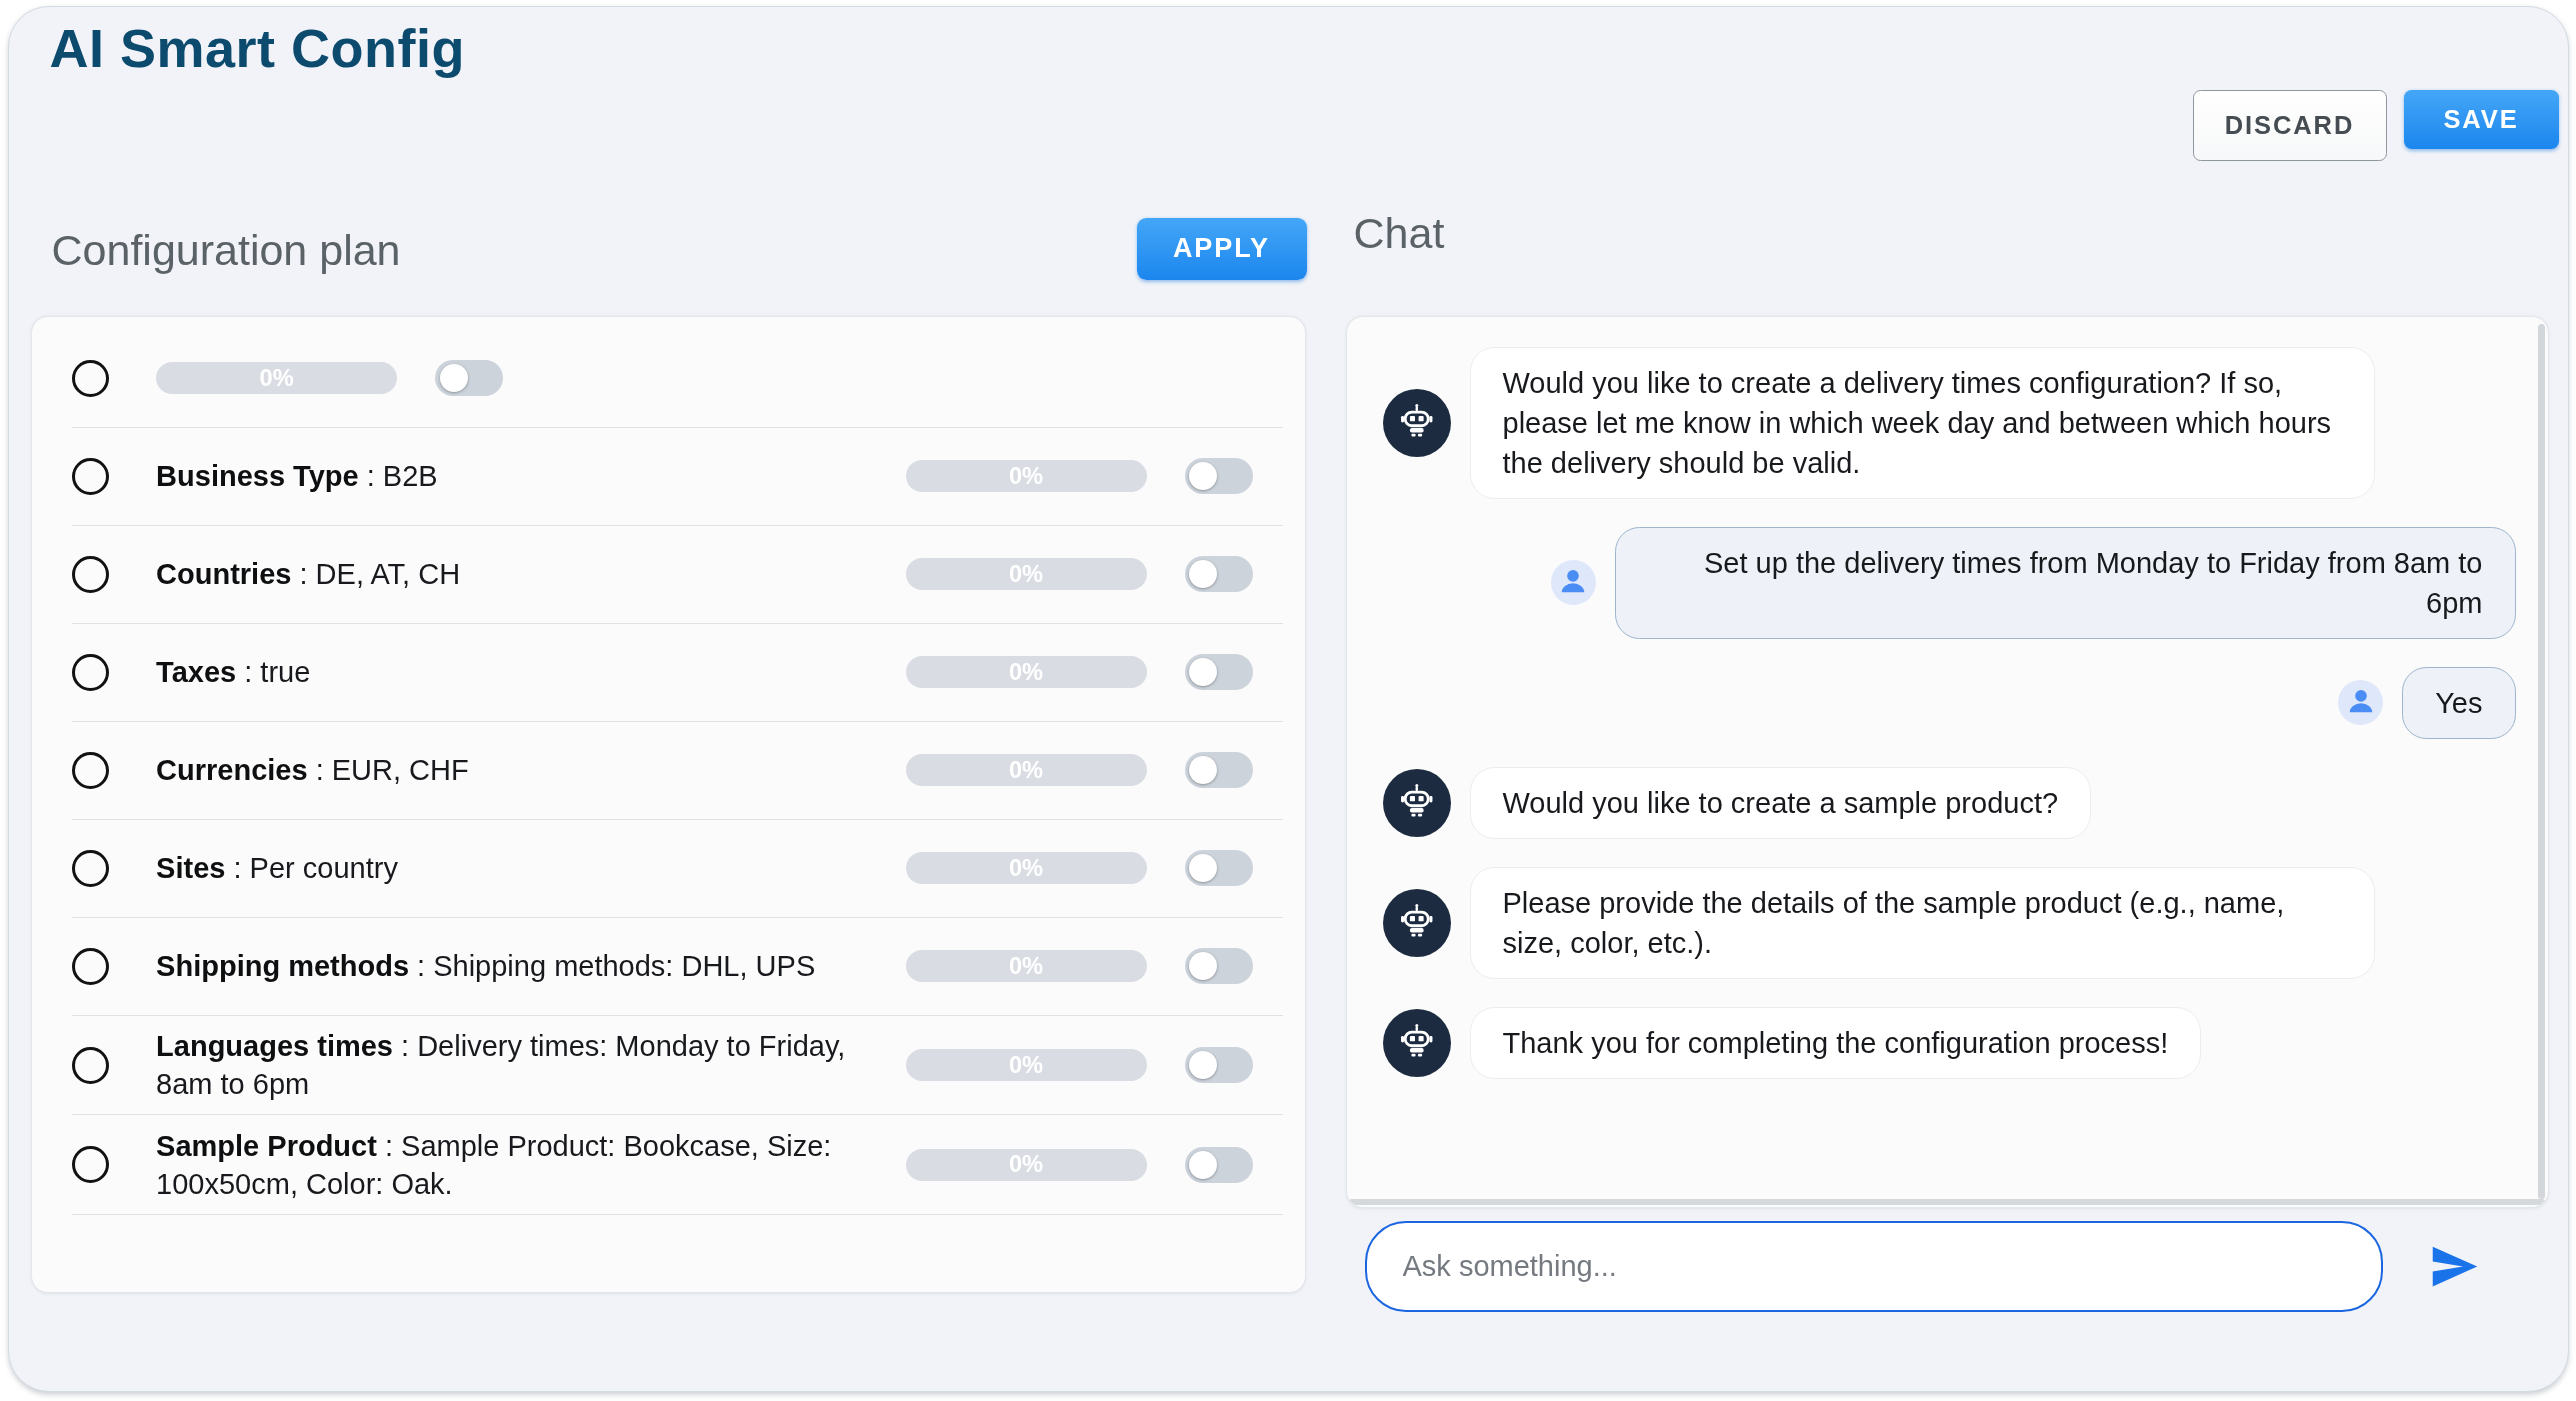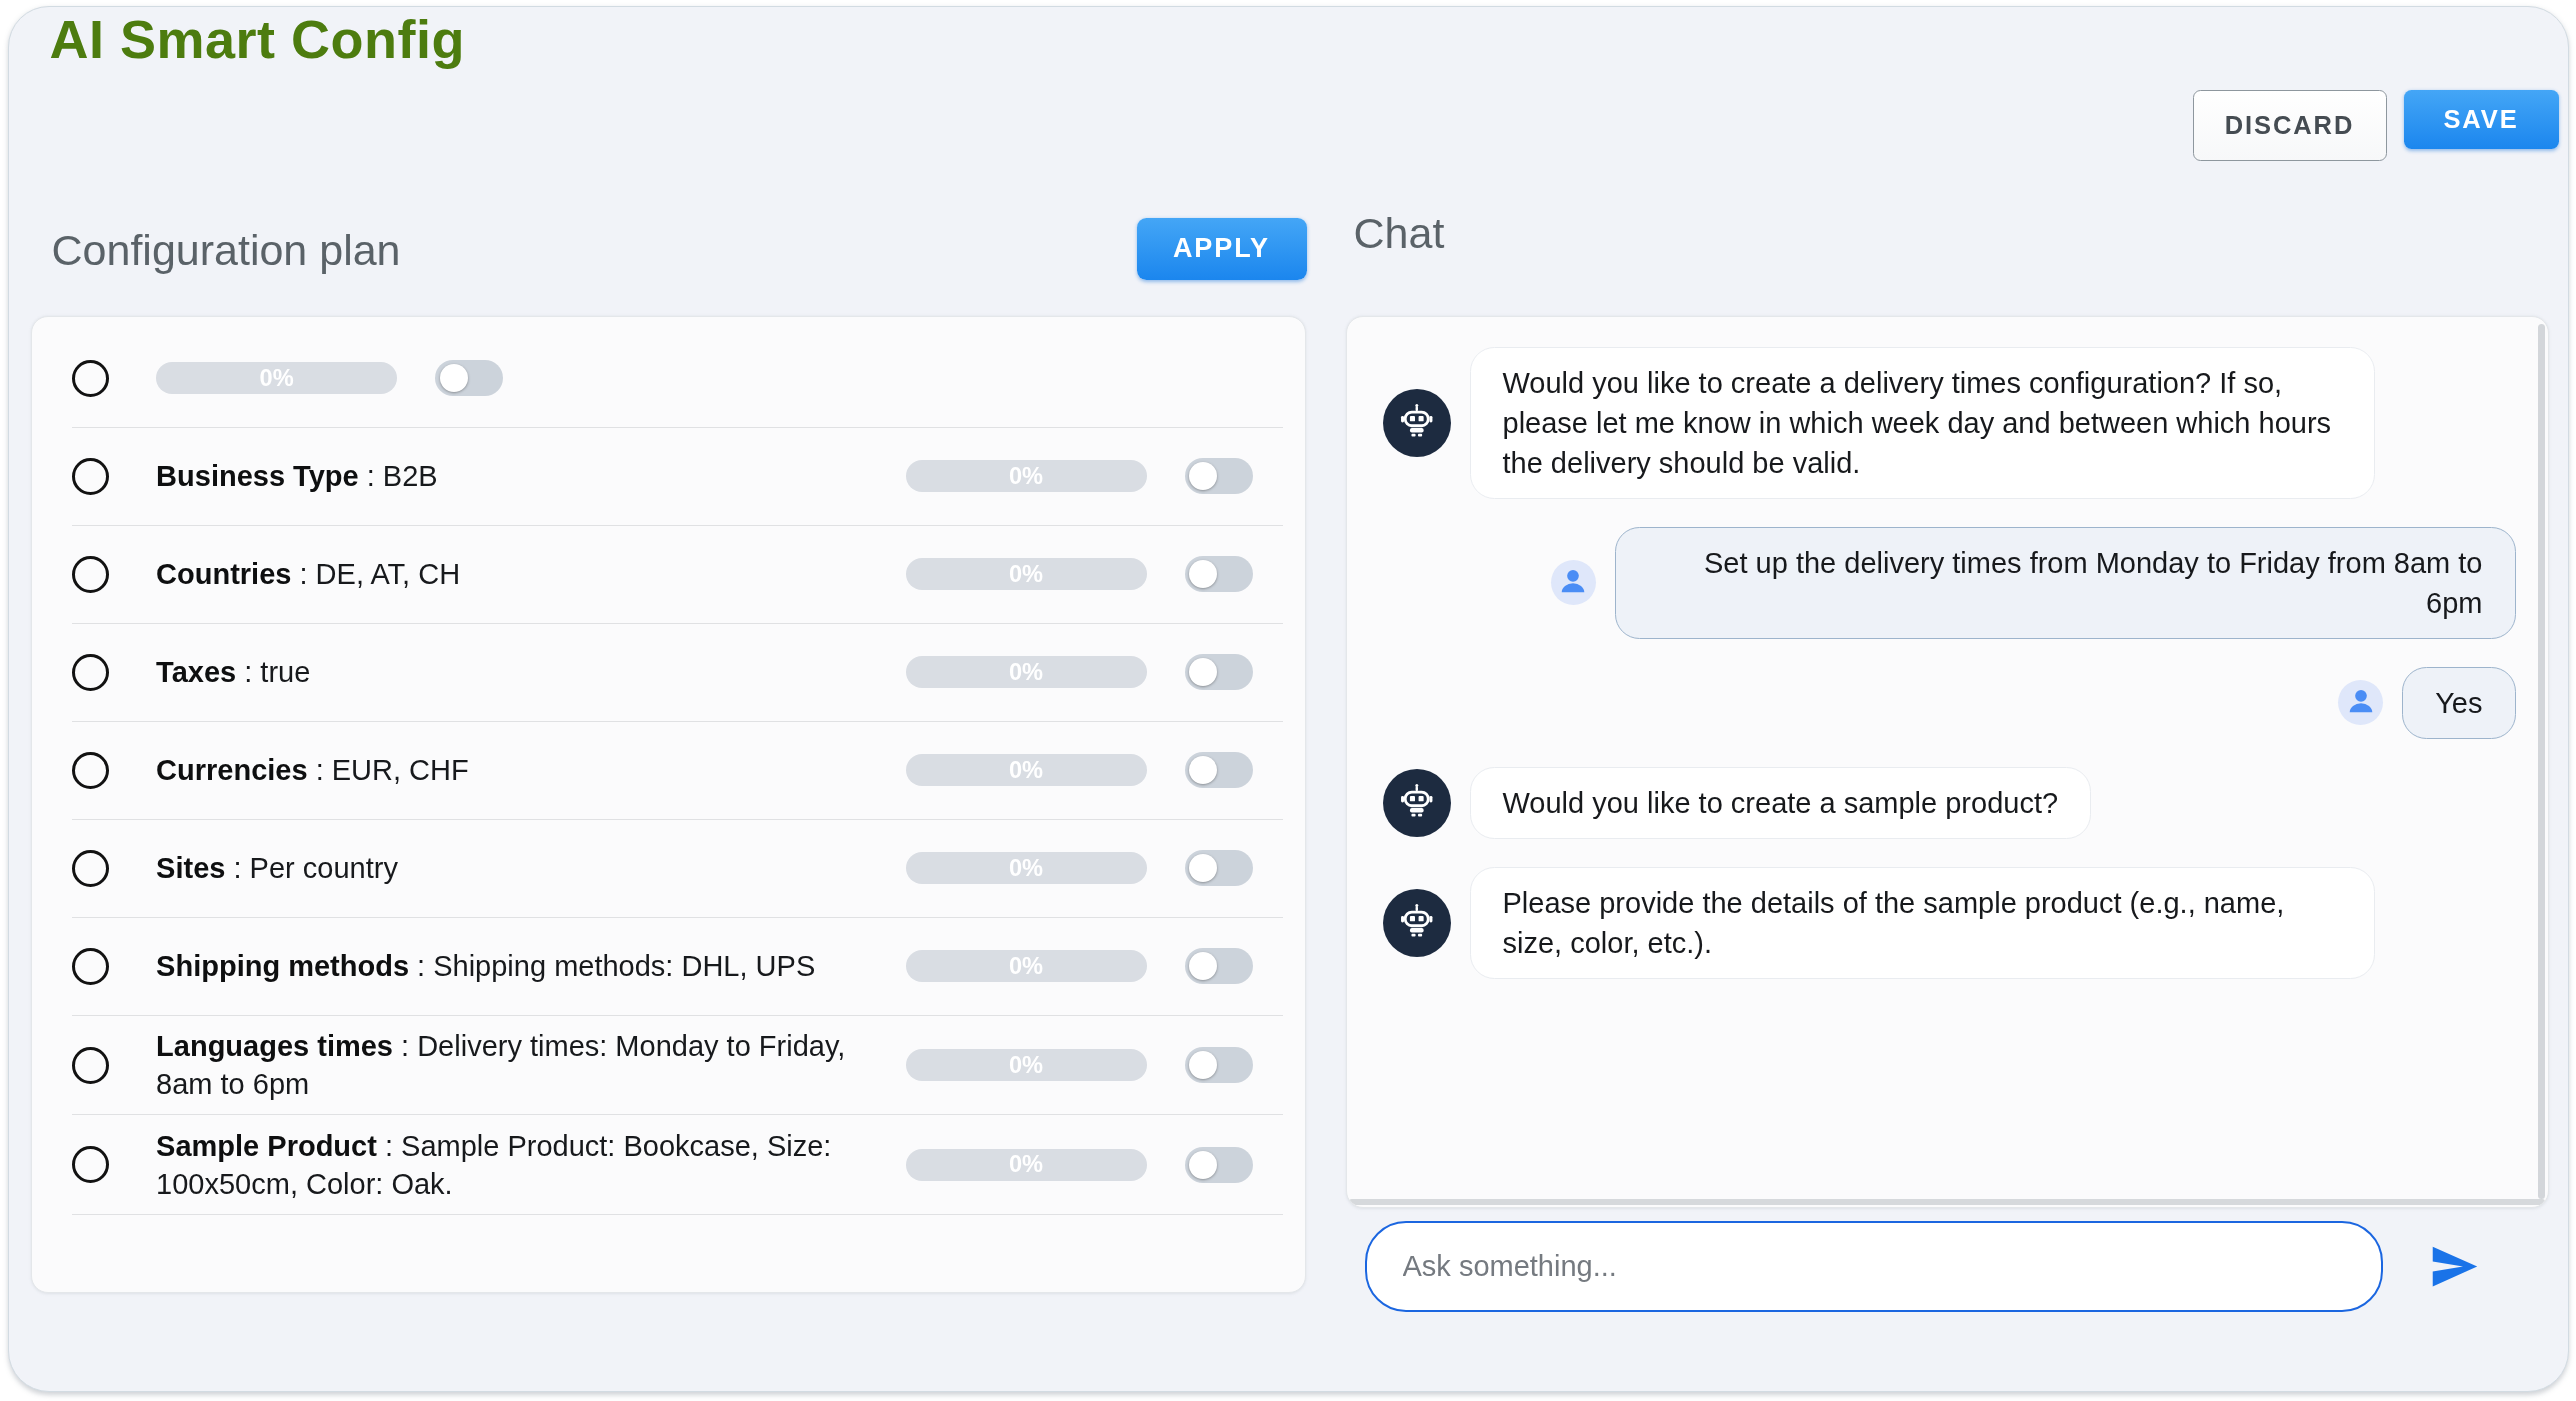--- a/index.html
+++ b/index.html
@@ -11,22 +11,22 @@
   }
   .app-card{
     position:absolute;left:7.5px;top:5.7px;right:7.5px;bottom:9.4px;
     background:#f1f3f8;
     border:1.9px solid #d2dbe2;
     border-radius:41px;
     box-shadow:0 2.8px 5.7px rgba(120,130,140,.35);
   }
   
   .page-title{
-    position:absolute;left:41px;top:1px;
-    font-size:54px;font-weight:700;color:#4d7c0f;letter-spacing:0.5px;
+    position:absolute;left:41px;top:10px;
+    font-size:54px;font-weight:700;color:#0c4a6e;letter-spacing:0.5px;
   }
   .btn{
     display:flex;align-items:center;justify-content:center;
     font-weight:700;letter-spacing:1.9px;cursor:pointer;box-sizing:border-box;
     border-radius:7.5px;
   }
   .btn-outline{
     position:absolute;left:2184px;top:83px;width:194px;height:71px;
     background:linear-gradient(180deg,#ffffff,#f7f8f9);
     border:1.9px solid #8e979e;color:#454c52;font-size:25.5px;
@@ -286,20 +286,37 @@
                 <rect x="37.8" y="18" width="3.2" height="7" rx="1.5" fill="#fff"></rect>
                 <rect x="17" y="18.2" width="5.4" height="5.6" rx="1" fill="#fff"></rect>
                 <rect x="26.2" y="18.2" width="5.4" height="5.6" rx="1" fill="#fff"></rect>
                 <rect x="17" y="31" width="14.6" height="4.6" rx="2" fill="#fff"></rect>
                 <rect x="18.6" y="37" width="4.4" height="3" rx="1" fill="#fff"></rect>
                 <rect x="25.6" y="37" width="4.4" height="3" rx="1" fill="#fff"></rect>
               </svg></span>
           </div>
           <div class="bubble bot">Please provide the details of the sample product (e.g., name, size, color, etc.).</div>
         </div>
+        <div class="msg-row bot">
+          <div class="avatar bot">
+            <span><svg width="45" height="45" viewBox="0 0 48 48">
+                <rect x="23" y="8" width="2.6" height="5" rx="1.2" fill="#fff"></rect>
+                <circle cx="24.3" cy="7" r="1.6" fill="#fff"></circle>
+                <rect x="12" y="14" width="24.5" height="14.5" rx="7" fill="none" stroke="#fff" stroke-width="3"></rect>
+                <rect x="7.5" y="18" width="3.2" height="7" rx="1.5" fill="#fff"></rect>
+                <rect x="37.8" y="18" width="3.2" height="7" rx="1.5" fill="#fff"></rect>
+                <rect x="17" y="18.2" width="5.4" height="5.6" rx="1" fill="#fff"></rect>
+                <rect x="26.2" y="18.2" width="5.4" height="5.6" rx="1" fill="#fff"></rect>
+                <rect x="17" y="31" width="14.6" height="4.6" rx="2" fill="#fff"></rect>
+                <rect x="18.6" y="37" width="4.4" height="3" rx="1" fill="#fff"></rect>
+                <rect x="25.6" y="37" width="4.4" height="3" rx="1" fill="#fff"></rect>
+              </svg></span>
+          </div>
+          <div class="bubble bot">Thank you for completing the configuration process!</div>
+        </div>
       </div>
     <div class="scrollbar-v"></div>
     <div class="scrollbar-h"></div>
   </div>
 
   <div class="input-row">
     <input class="ask-input" type="text" placeholder="Ask something..." style="">
     <div class="send-wrap">
       <svg width="53" height="49" viewBox="0 0 28 24">
         <path d="M2.5 22.5 L26 12 L2.5 1.5 L2.5 9.4 L18.5 12 L2.5 14.6 Z" fill="#1a73e8"></path>

